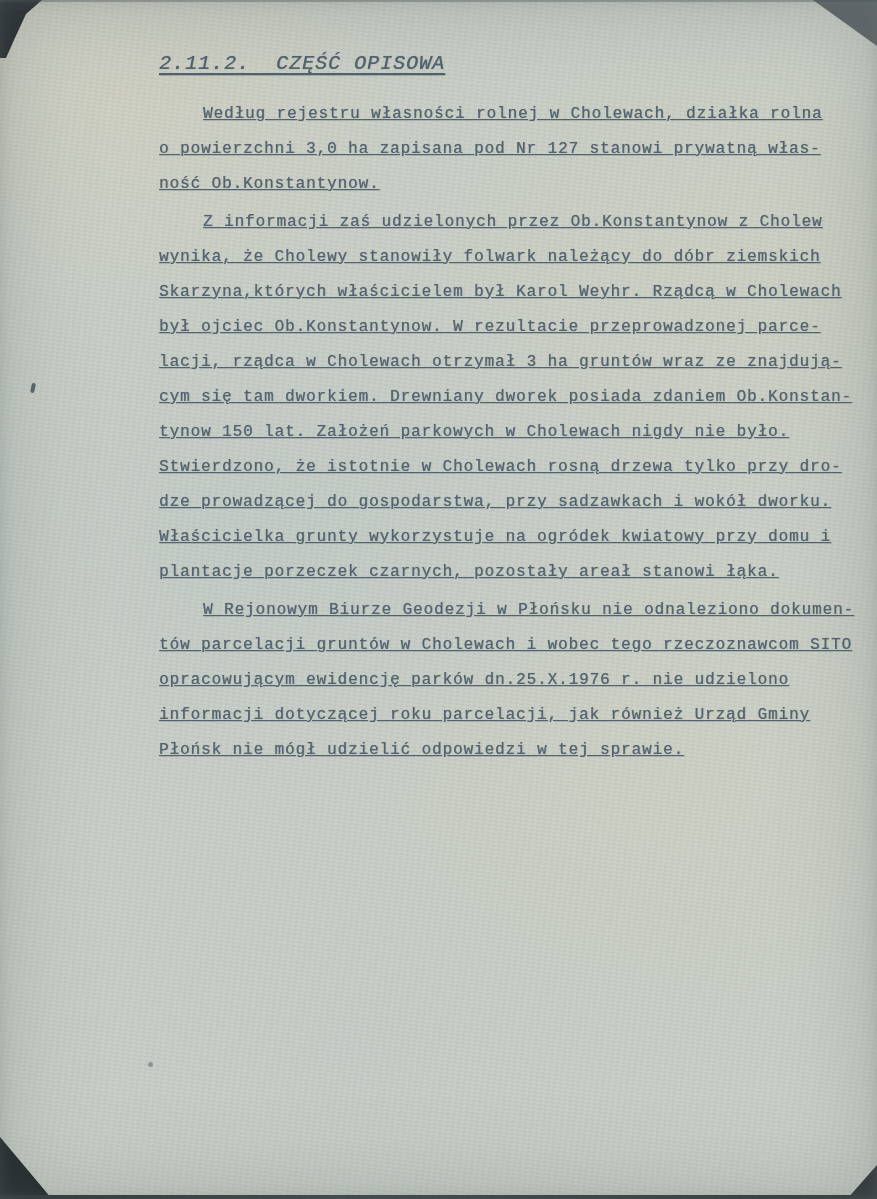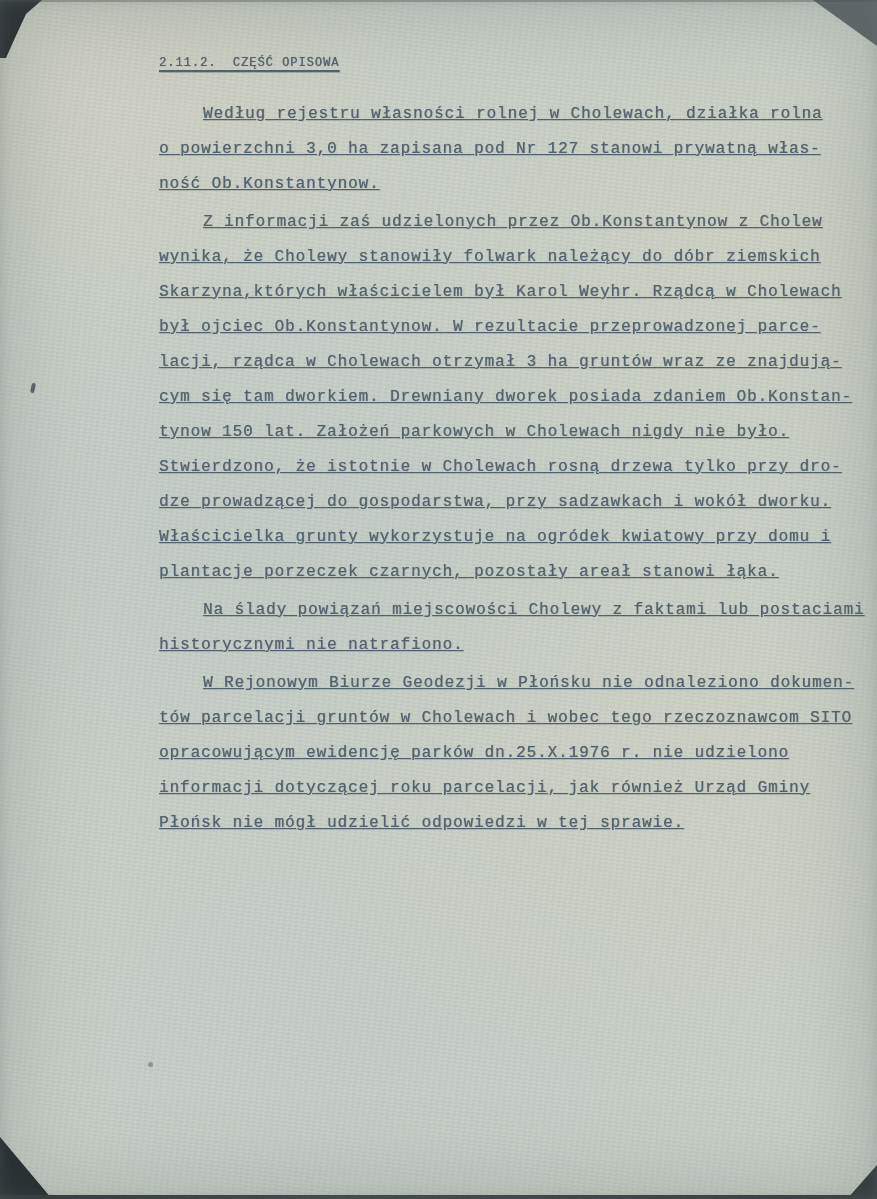--- a/index.html
+++ b/index.html
@@ -33,30 +33,31 @@
 
   .content {
     position: absolute;
     left: 159px;
     top: 46px;
     width: 705px;
     color: var(--ink, #52626e);
   }
 
   .heading {
-    font-size: 12px;
+    font-size: 20px;
     font-weight: normal;
     line-height: 35px;
     letter-spacing: 1px;
     margin: 0 0 16px 0;
     white-space: pre;
     text-decoration: underline;
     text-underline-offset: 4px;
     text-decoration-thickness: 1.5px;
     text-shadow: 0.4px 0.4px 0.7px rgba(58,74,88,0.70);
+    font-style: italic;
   }
 
   .para {
     font-size: 16px;
     line-height: 35px;
     letter-spacing: 0.9px;
     margin: 3px 0 0 0;
     white-space: pre;
     text-indent: 44px;
     text-shadow: 0.4px 0.4px 0.7px rgba(58,74,88,0.55);
@@ -116,22 +117,20 @@
 wynika, że Cholewy stanowiły folwark należący do dóbr ziemskich
 Skarzyna,których właścicielem był Karol Weyhr. Rządcą w Cholewach
 był ojciec Ob.Konstantynow. W rezultacie przeprowadzonej parce-
 lacji, rządca w Cholewach otrzymał 3 ha gruntów wraz ze znajdują-
 cym się tam dworkiem. Drewniany dworek posiada zdaniem Ob.Konstan-
 tynow 150 lat. Założeń parkowych w Cholewach nigdy nie było.
 Stwierdzono, że istotnie w Cholewach rosną drzewa tylko przy dro-
 dze prowadzącej do gospodarstwa, przy sadzawkach i wokół dworku.
 Właścicielka grunty wykorzystuje na ogródek kwiatowy przy domu i
 plantacje porzeczek czarnych, pozostały areał stanowi łąka.</p>
-        <p class="para">Na ślady powiązań miejscowości Cholewy z faktami lub postaciami
-historycznymi nie natrafiono.</p>
         <p class="para">W Rejonowym Biurze Geodezji w Płońsku nie odnaleziono dokumen-
 tów parcelacji gruntów w Cholewach i wobec tego rzeczoznawcom SITO
 opracowującym ewidencję parków dn.25.X.1976 r. nie udzielono
 informacji dotyczącej roku parcelacji, jak również Urząd Gminy
 Płońsk nie mógł udzielić odpowiedzi w tej sprawie.</p>
       </div>
   </div>
 
   <div class="corner corner-tl"></div>
   <div class="corner corner-tr"></div>

